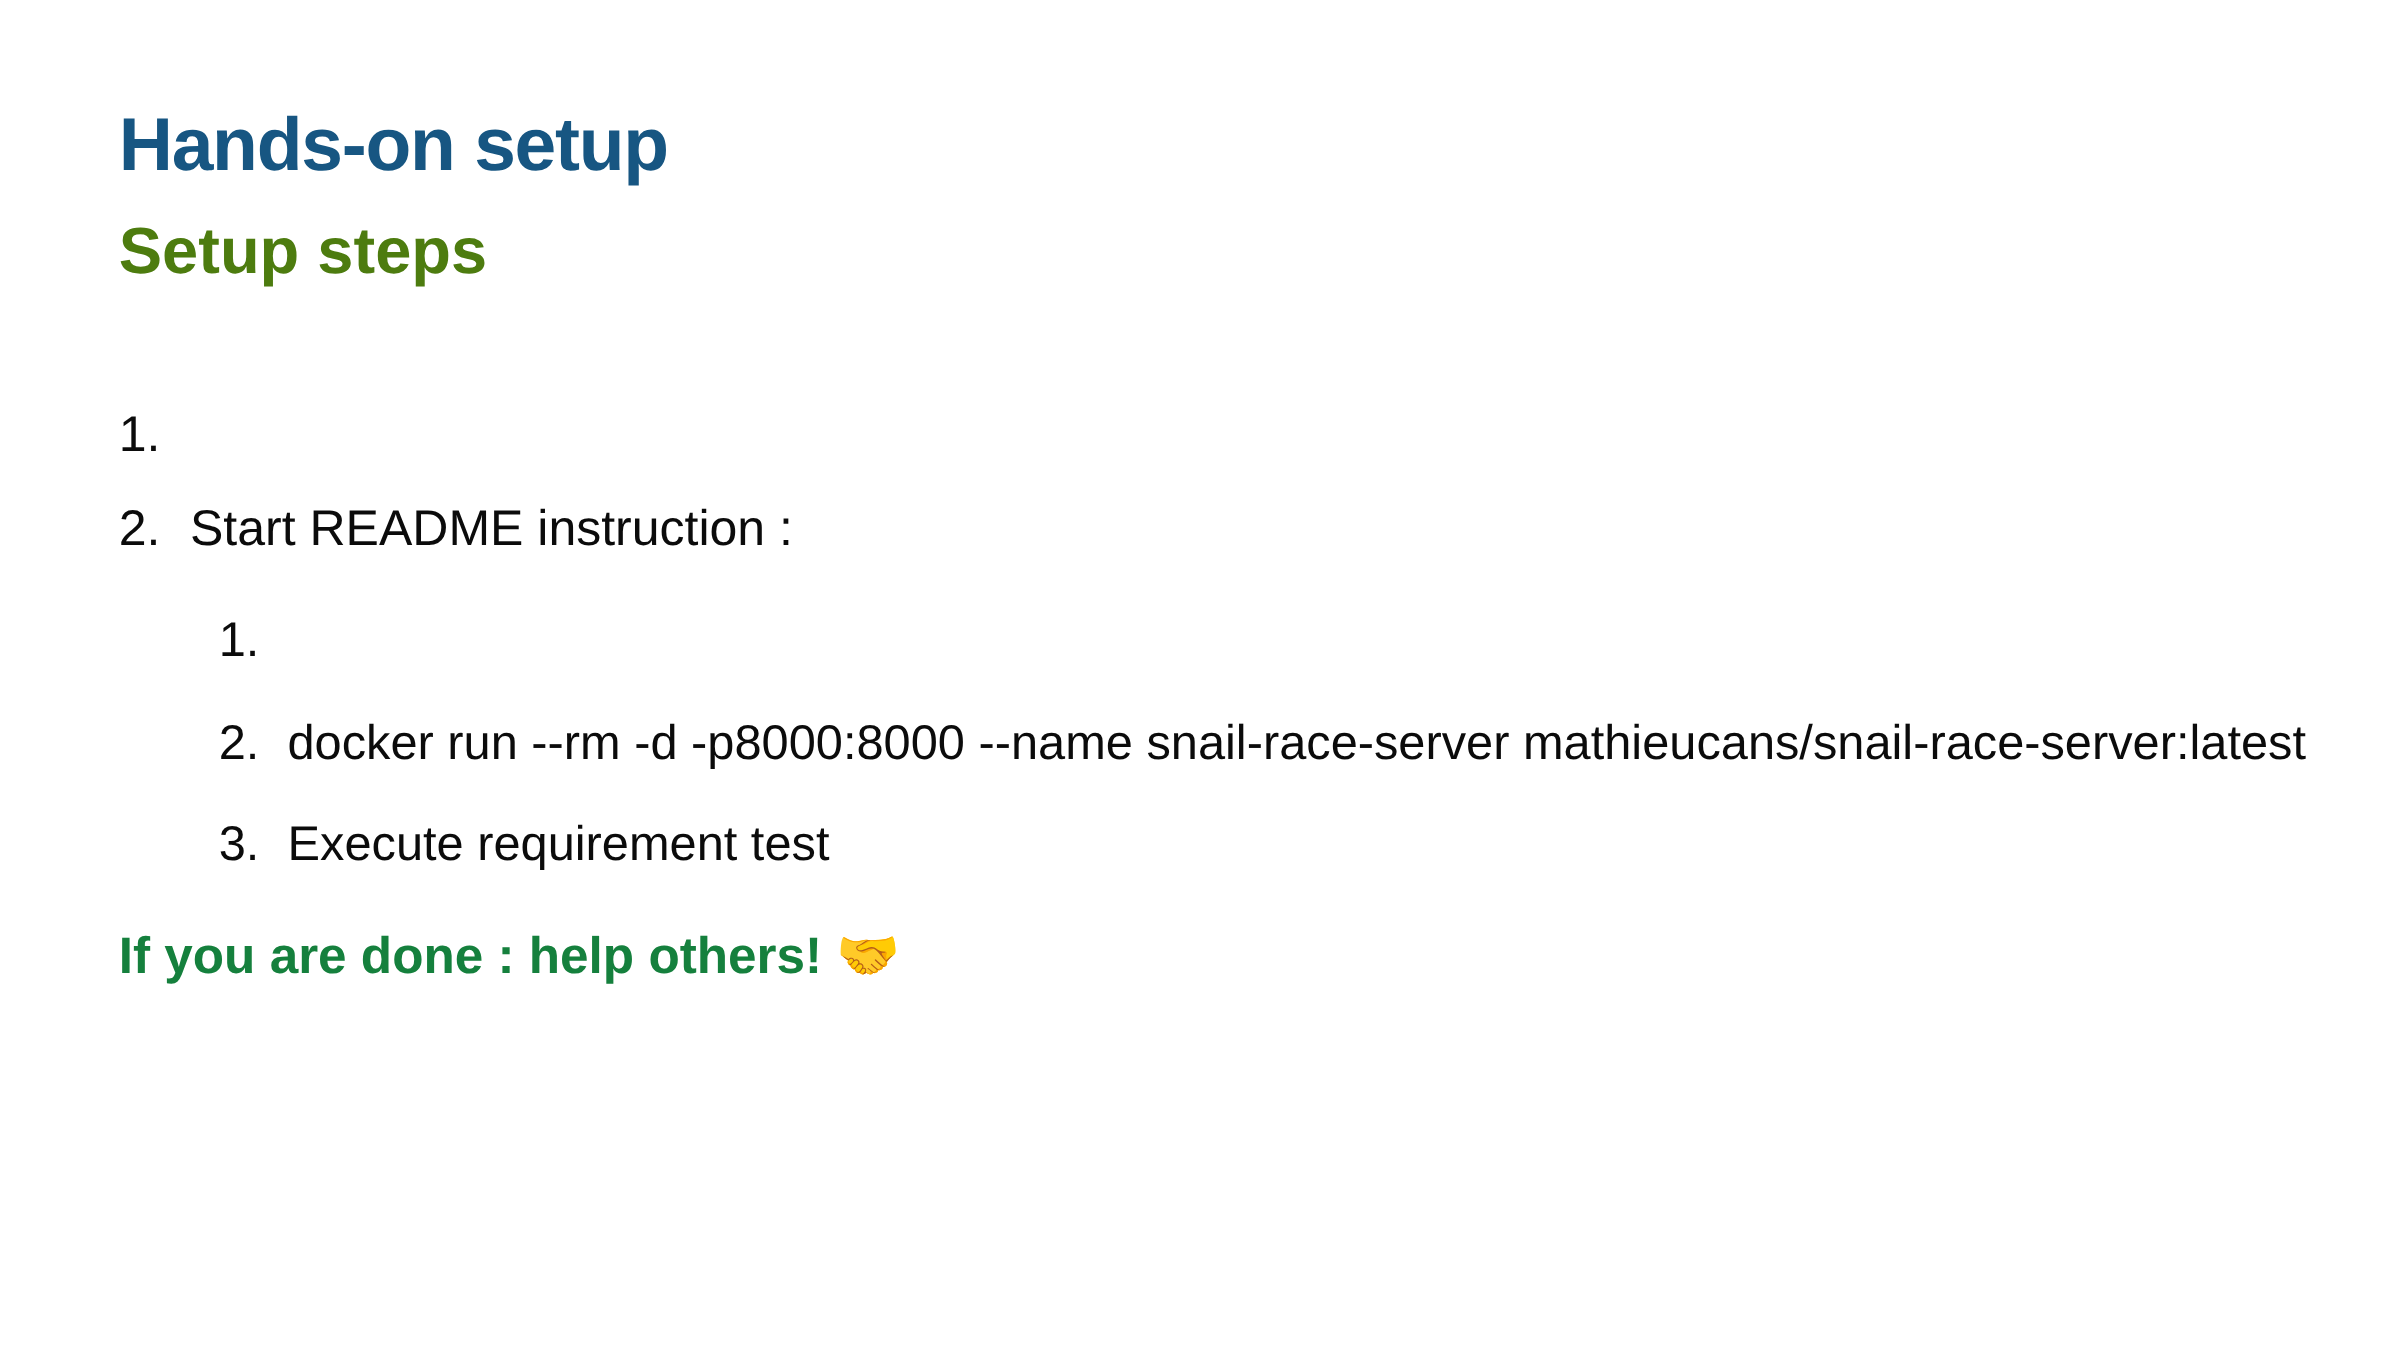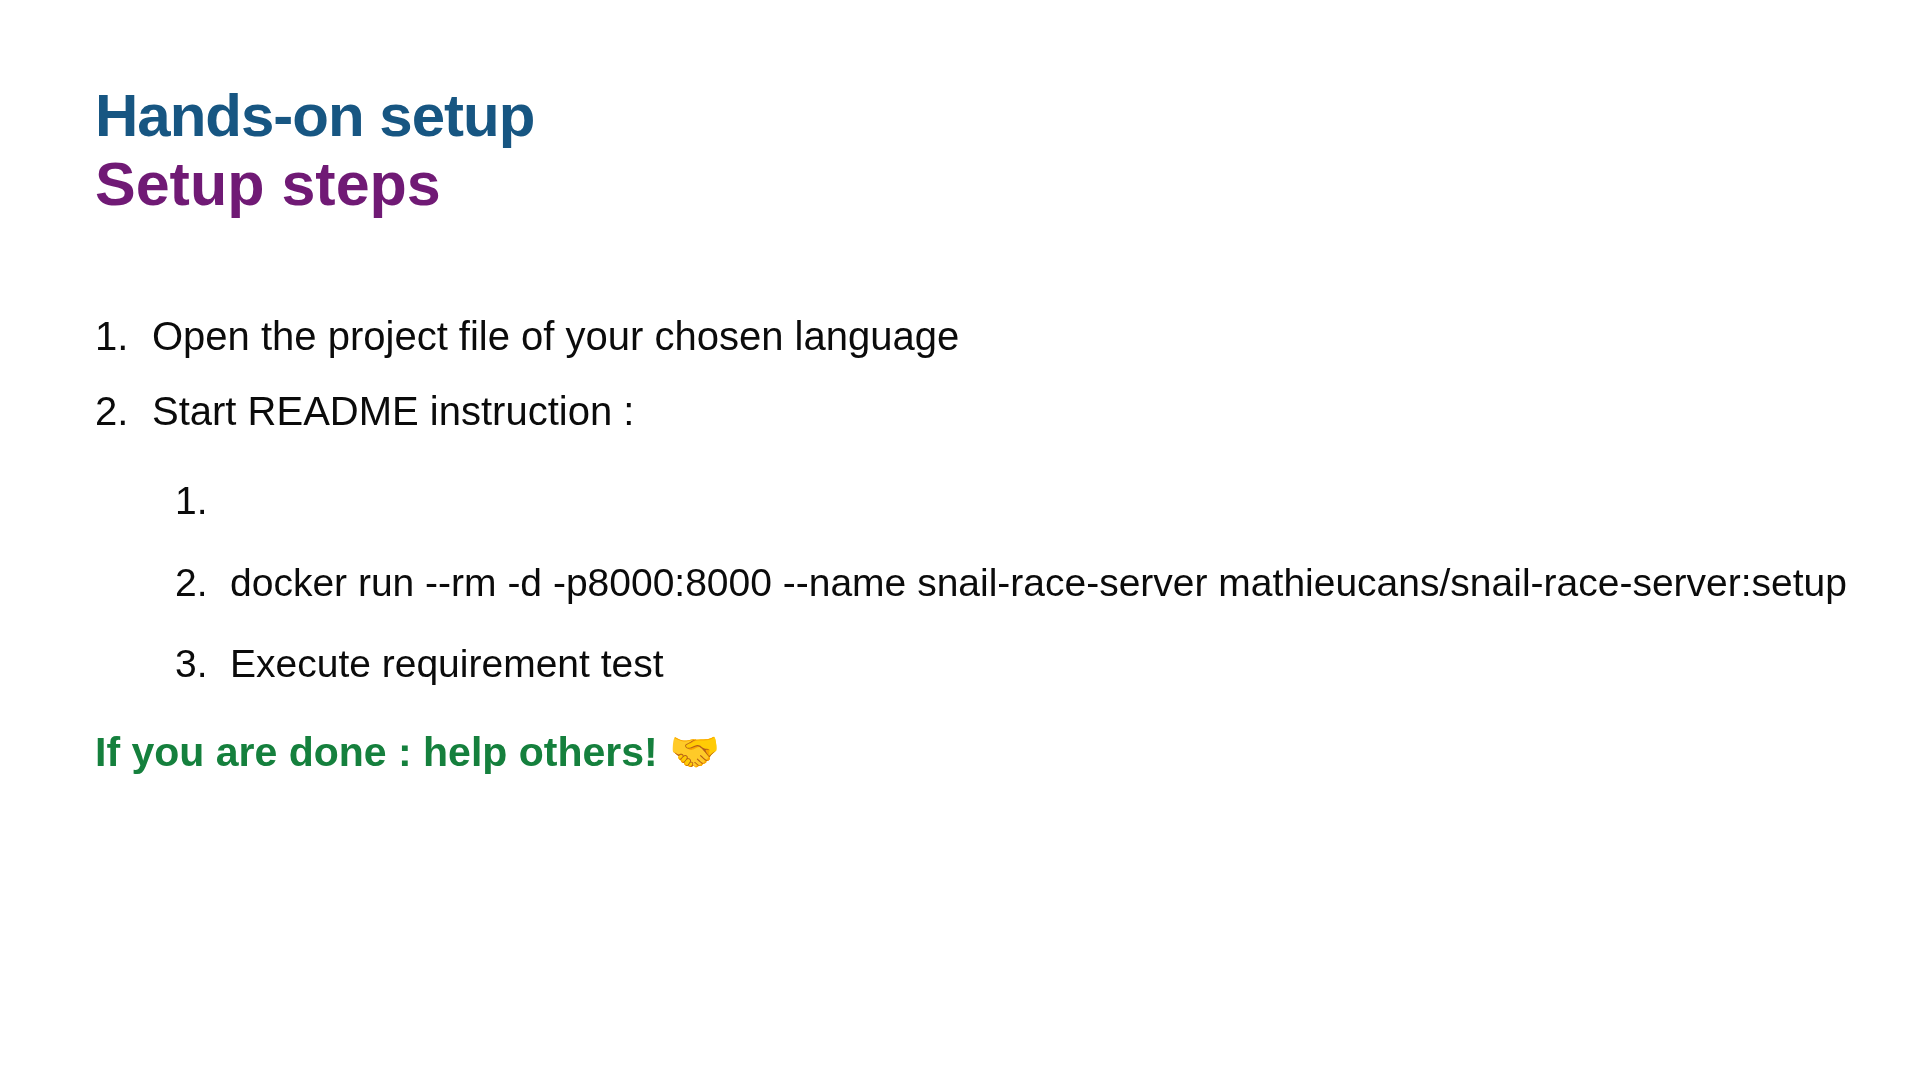--- a/index.html
+++ b/index.html
@@ -17,25 +17,25 @@
     padding: 86px 40px 0 95px;
   }
   h1.title {
     font-size: 60px;
     font-weight: 700;
     line-height: 1;
     letter-spacing: -1px;
     color: #175682;
   }
   h2.subtitle {
-    font-size: 61px;
+    font-size: 52px;
     font-weight: 700;
     line-height: 1;
-    margin-top: 8px;
-    color: #701a75;
+    margin-top: 29px;
+    color: #4d7c0f;
   }
   ol.main-list {
     list-style: none;
     margin-top: 100px;
     font-size: 40px;
     line-height: 1.08;
   }
   ol.main-list > li { display: flex; }
   ol.main-list > li + li { margin-top: 32px; }
   .num {
@@ -70,38 +70,37 @@
 
 <div class="slide">
 
   <h1 class="title">Hands-on setup</h1>
   <h2 class="subtitle">Setup steps</h2>
 
   <ol class="main-list">
 
     <li>
       <span class="num">1.</span>
-      <div class="content">Open the project file of your chosen language</div>
     </li>
 
     <li>
       <span class="num">2.</span>
       <div class="content">
         <div>Start README instruction :</div>
 
         <ol class="sub-list">
 
           <li>
             <span class="num">1.</span>
           </li>
 
           <li>
             <span class="num">2.</span>
             <div>
-              <div class="command">docker run --rm -d -p8000:8000 --name snail-race-server mathieucans/snail-race-server:setup</div>
+              <div class="command">docker run --rm -d -p8000:8000 --name snail-race-server mathieucans/snail-race-server:latest</div>
             </div>
           </li>
 
           <li>
             <span class="num">3.</span>
             <div>
               <div>Execute requirement test</div>
             </div>
           </li>
 

